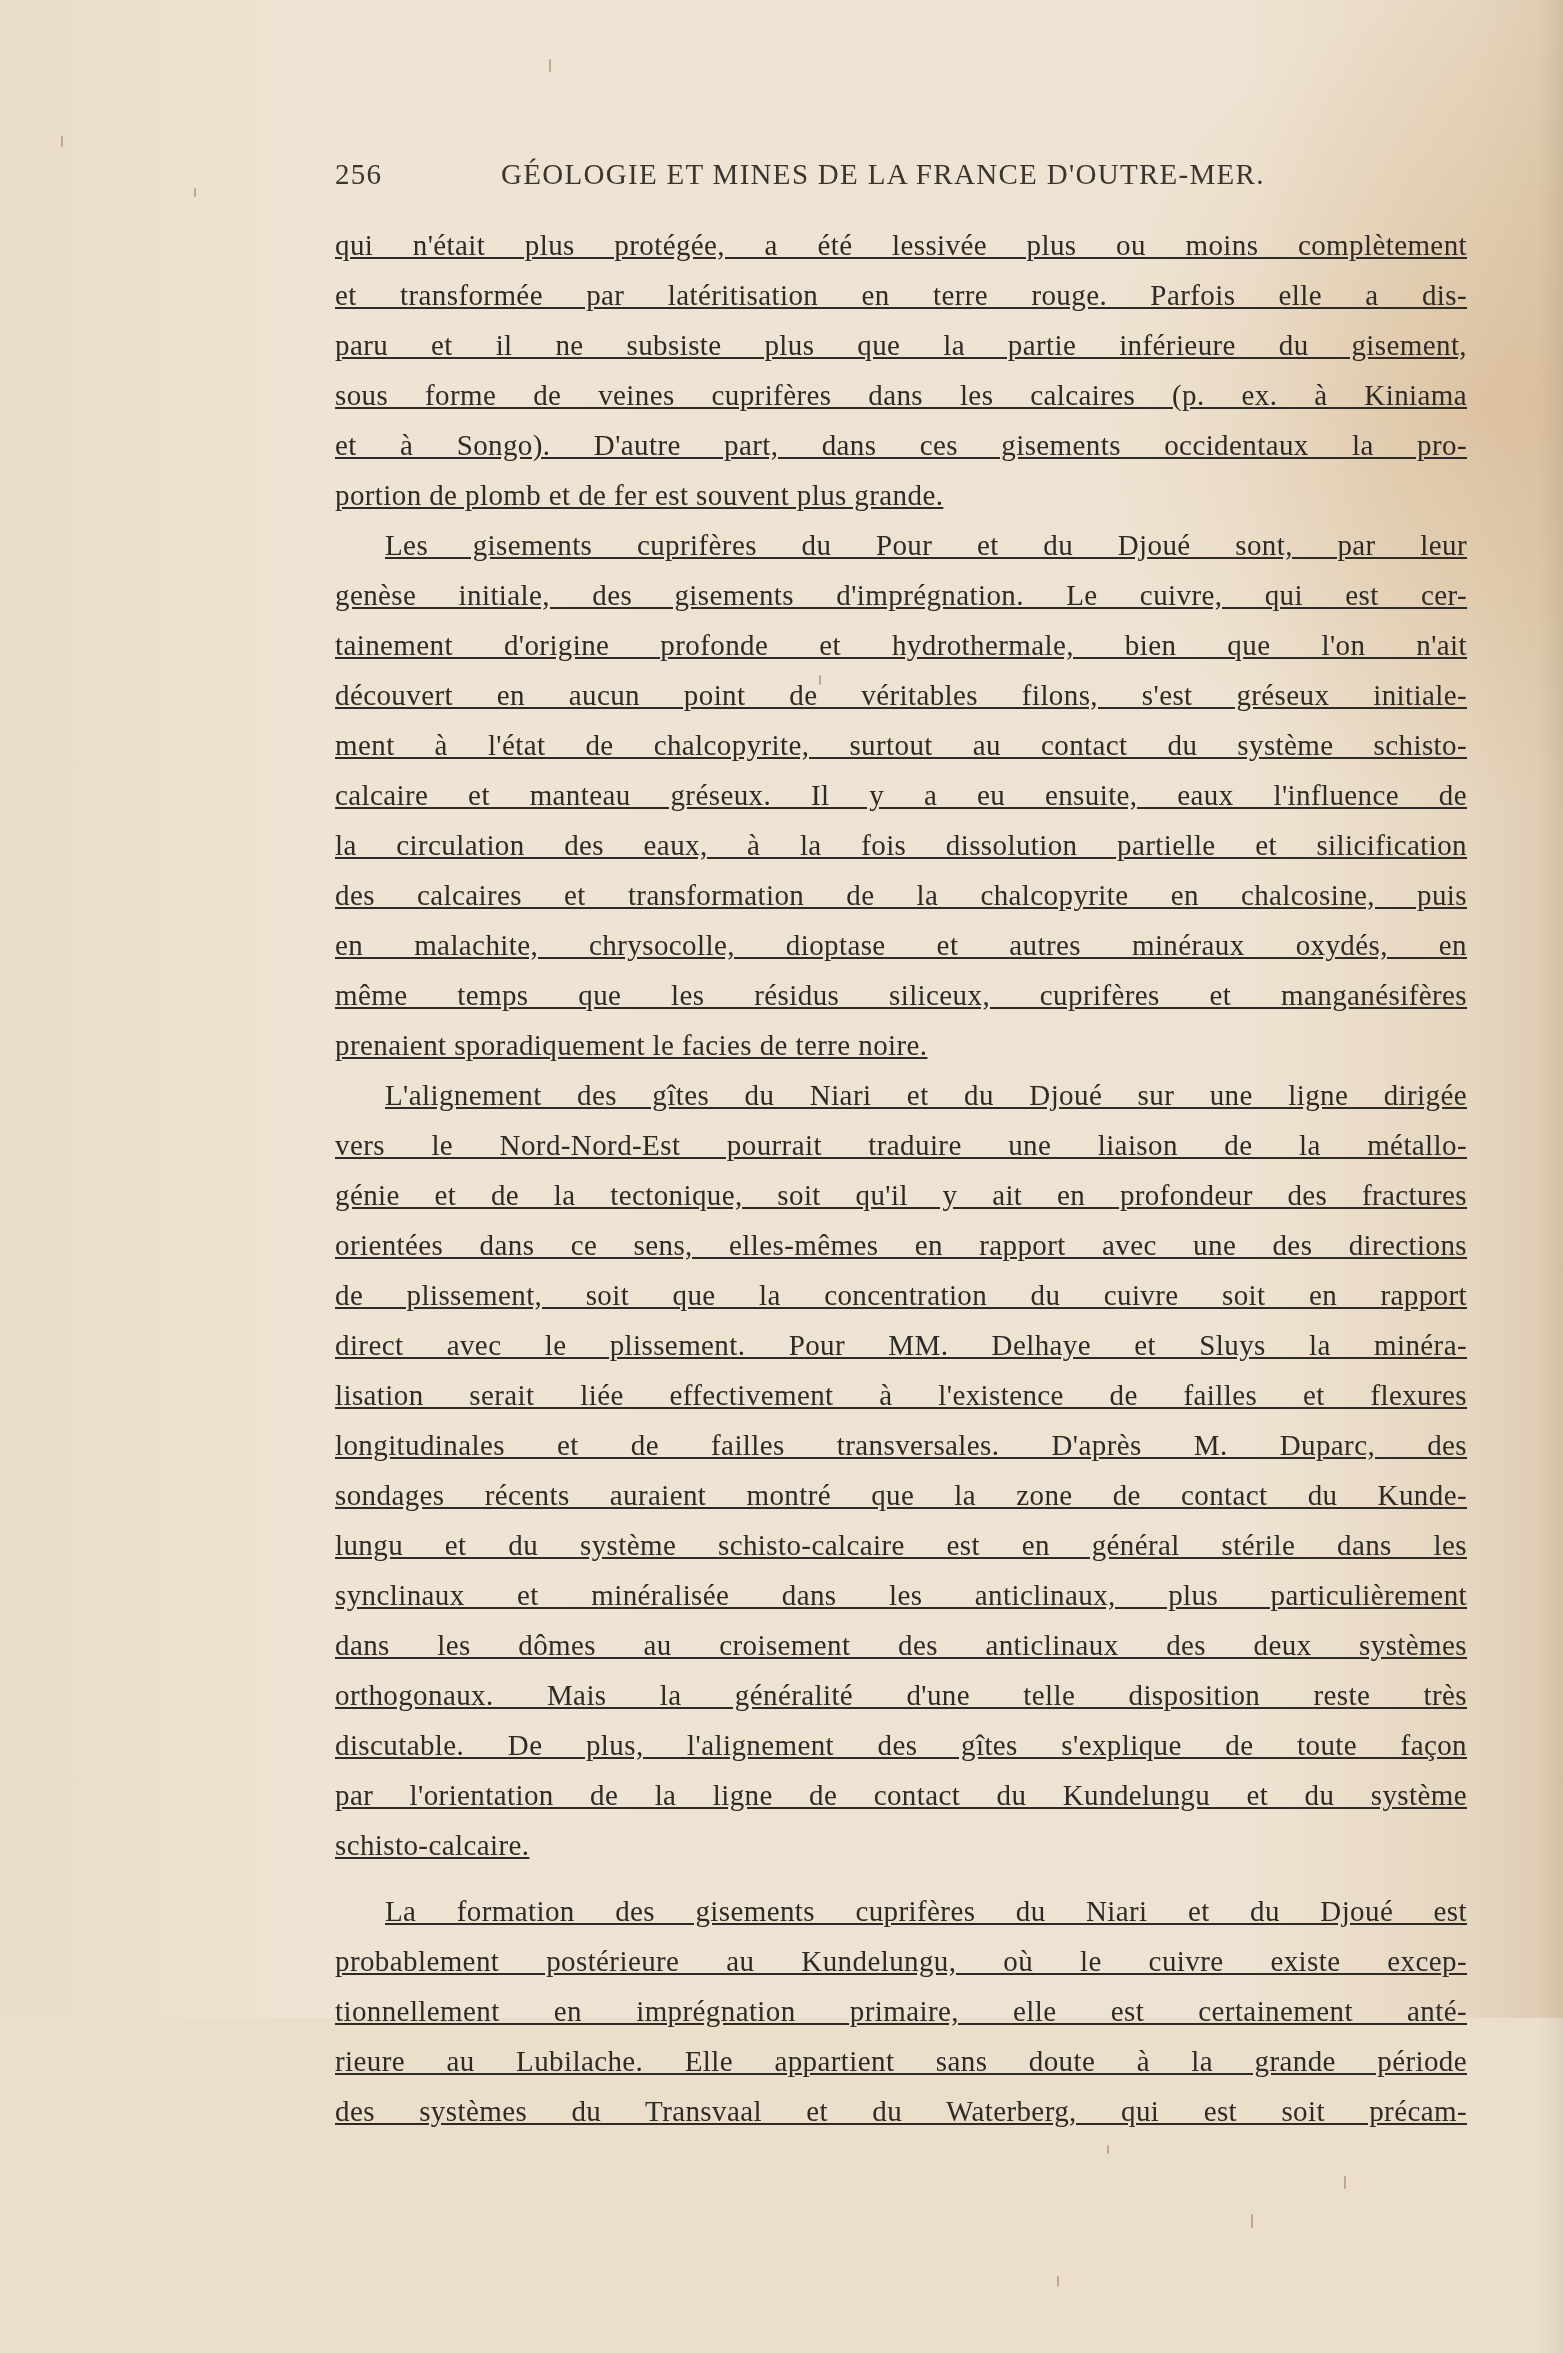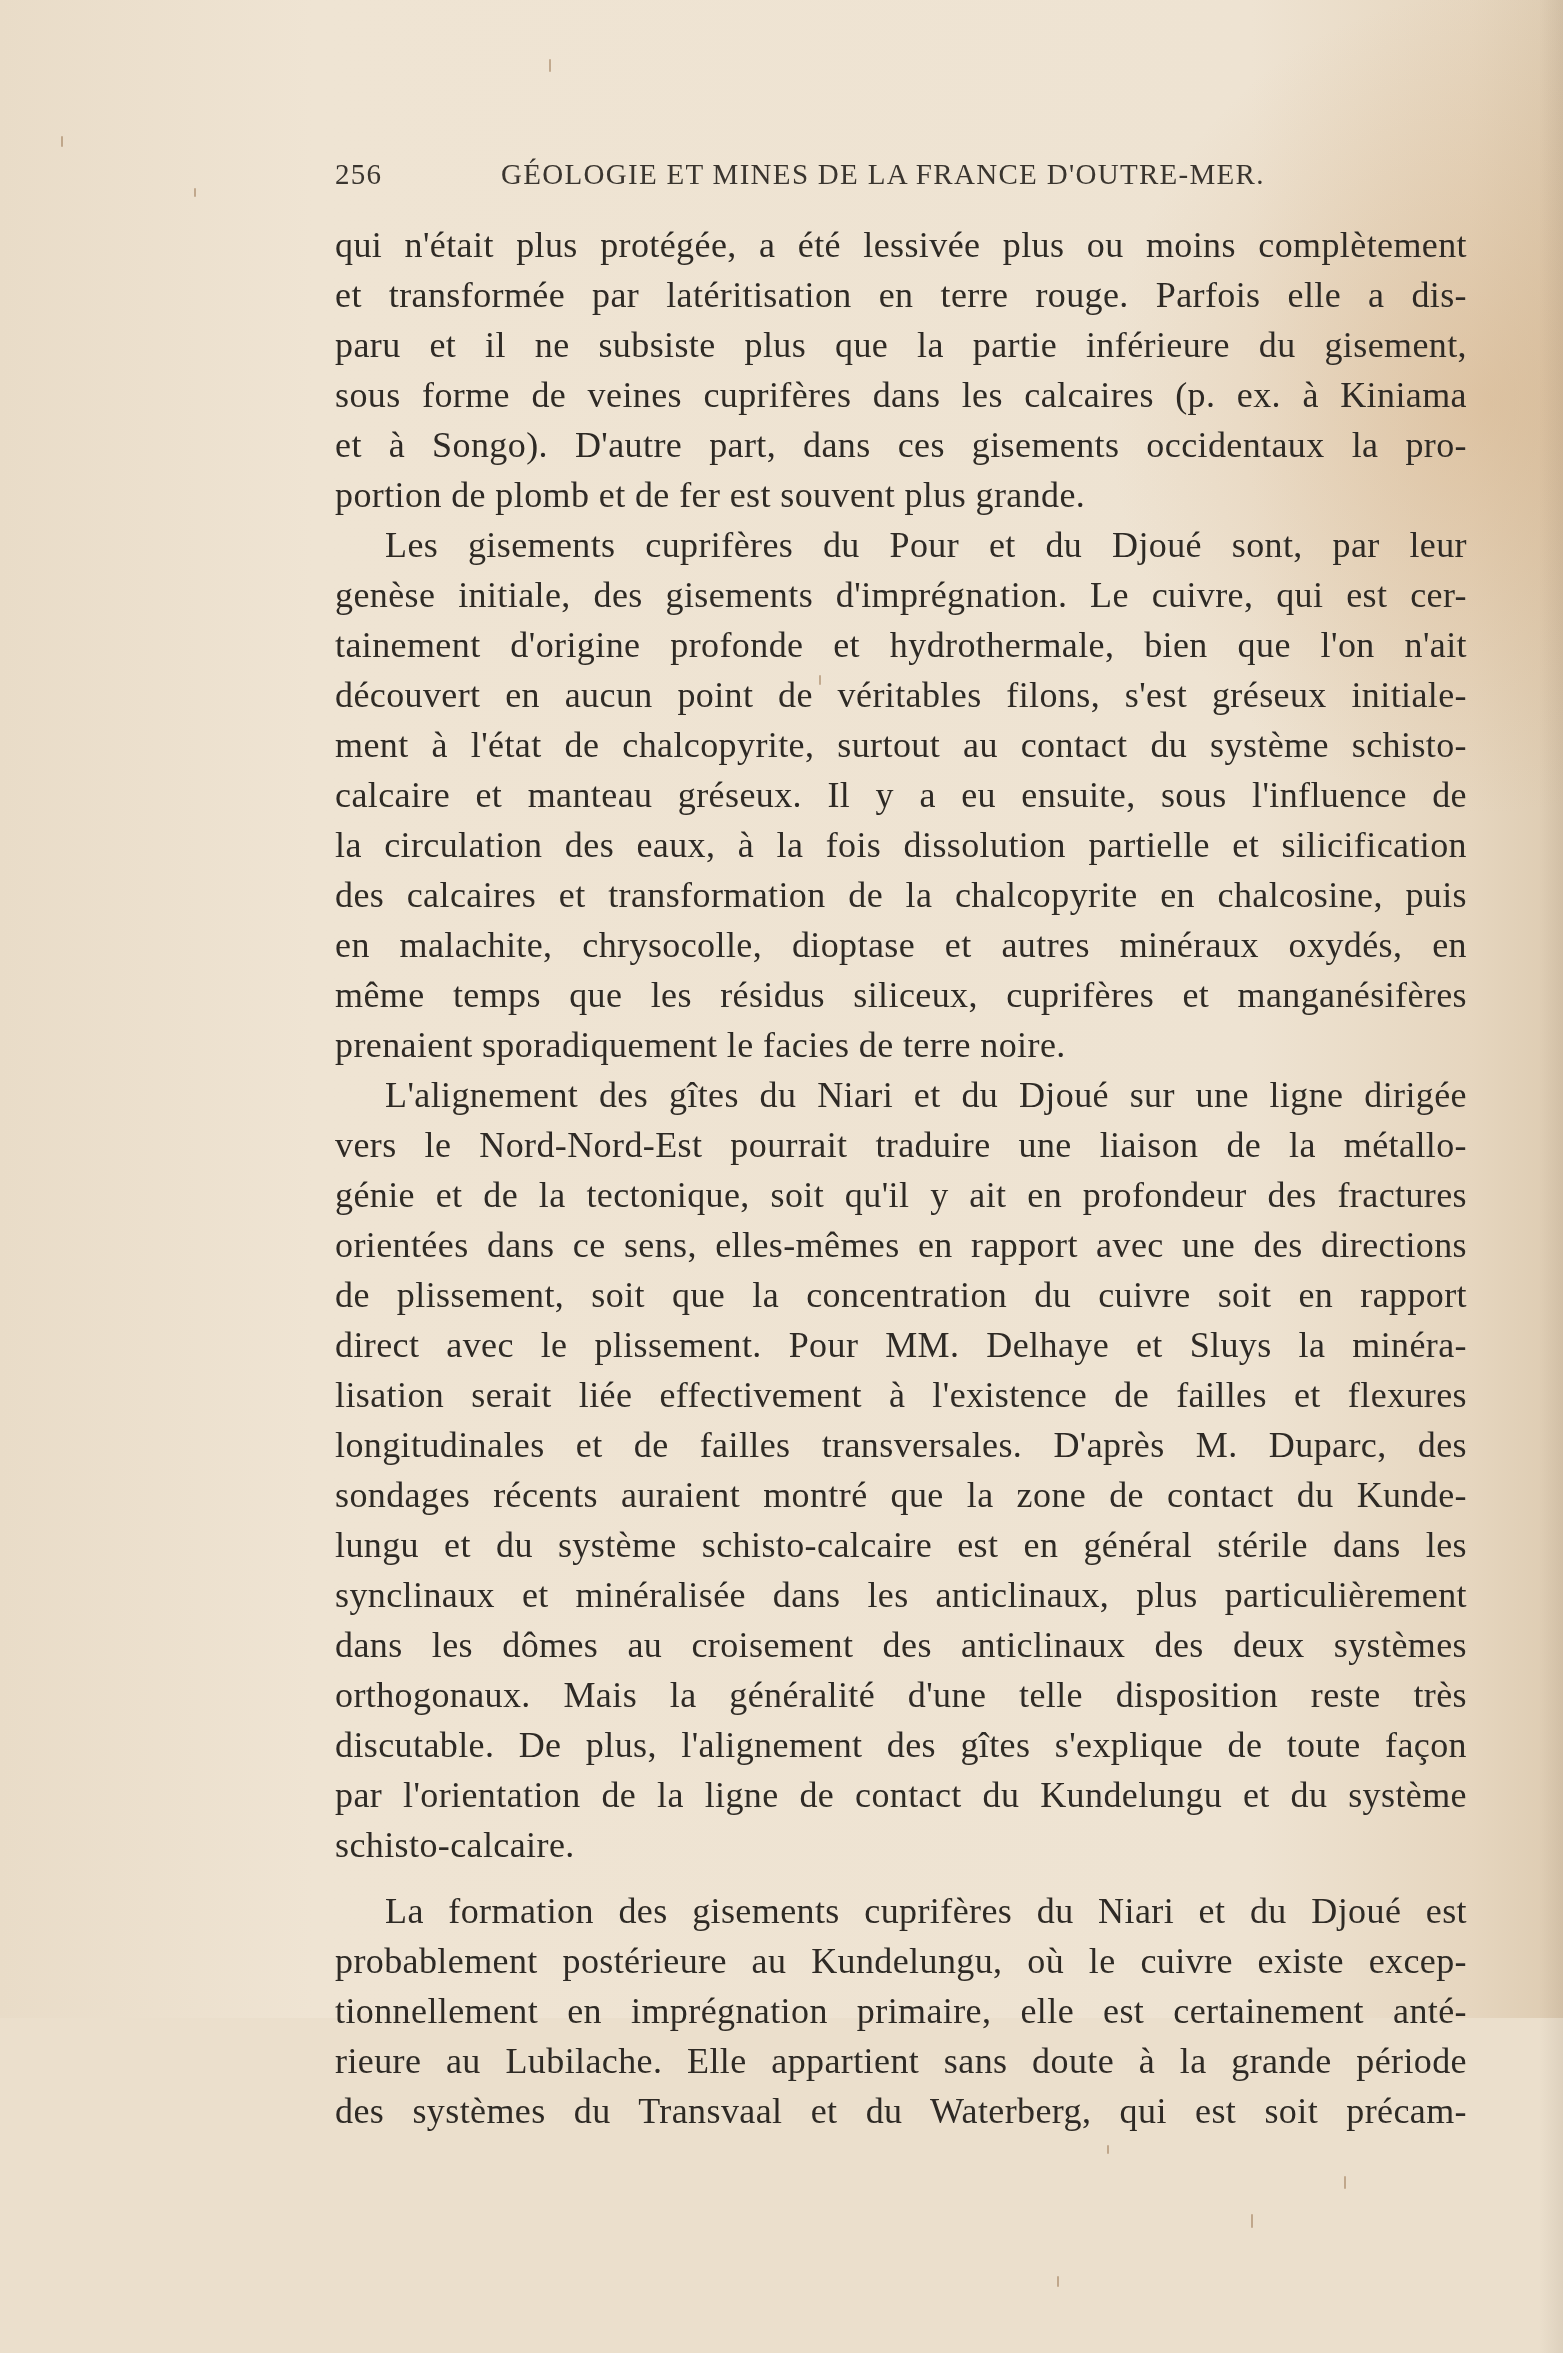--- a/index.html
+++ b/index.html
@@ -54,26 +54,27 @@
   .text-block {
     position: absolute;
     left: 335px;
     top: 220px;
     width: 1132px;
   }
   .line {
     height: 50px;
     line-height: 50px;
     font-family: "Liberation Serif", "DejaVu Serif", serif;
-    font-size: 36px;
+    font-size: 29px;
     letter-spacing: 0.4px;
     white-space: nowrap;
     text-align: justify;
     text-align-last: justify;
     overflow: visible;
+    text-decoration: underline;
   }
   .line.last {
     text-align-last: left;
   }
   .line.indent {
     padding-left: 50px;
   }
   .specks span {
     position: absolute;
     width: 1.9px;
@@ -113,21 +114,21 @@
       <div class="line">et à Songo). D'autre part, dans ces gisements occidentaux la pro-</div>
       <div class="line last">portion de plomb et de fer est souvent plus grande.</div>
     </div>
 
     <div>
       <div class="line indent">Les gisements cuprifères du Pour et du Djoué sont, par leur</div>
       <div class="line">genèse initiale, des gisements d'imprégnation. Le cuivre, qui est cer-</div>
       <div class="line">tainement d'origine profonde et hydrothermale, bien que l'on n'ait</div>
       <div class="line">découvert en aucun point de véritables filons, s'est gréseux initiale-</div>
       <div class="line">ment à l'état de chalcopyrite, surtout au contact du système schisto-</div>
-      <div class="line">calcaire et manteau gréseux. Il y a eu ensuite, sous l'influence de</div>
+      <div class="line">calcaire et manteau gréseux. Il y a eu ensuite, eaux l'influence de</div>
       <div class="line">la circulation des eaux, à la fois dissolution partielle et silicification</div>
       <div class="line">des calcaires et transformation de la chalcopyrite en chalcosine, puis</div>
       <div class="line">en malachite, chrysocolle, dioptase et autres minéraux oxydés, en</div>
       <div class="line">même temps que les résidus siliceux, cuprifères et manganésifères</div>
       <div class="line last">prenaient sporadiquement le facies de terre noire.</div>
     </div>
 
     <div>
       <div class="line indent">L'alignement des gîtes du Niari et du Djoué sur une ligne dirigée</div>
       <div class="line">vers le Nord-Nord-Est pourrait traduire une liaison de la métallo-</div>

